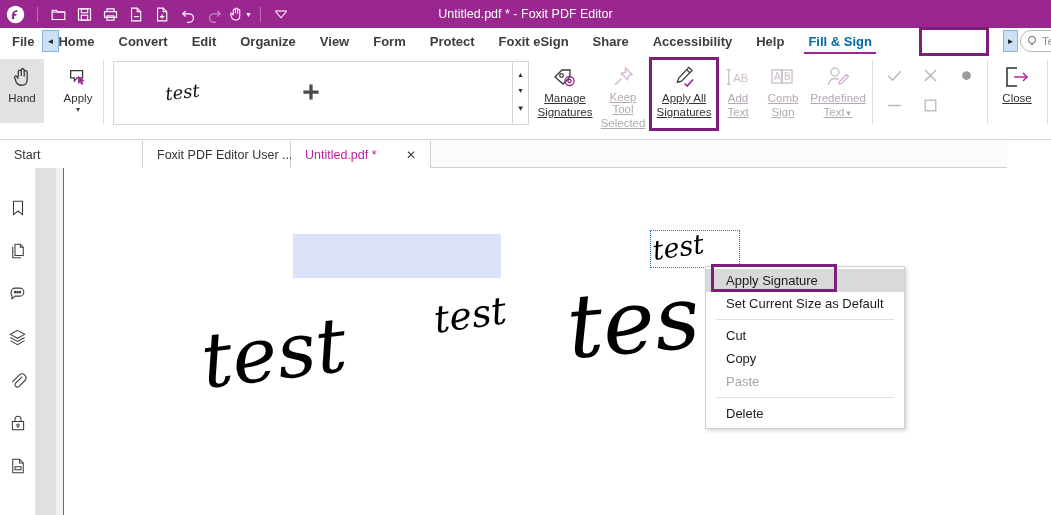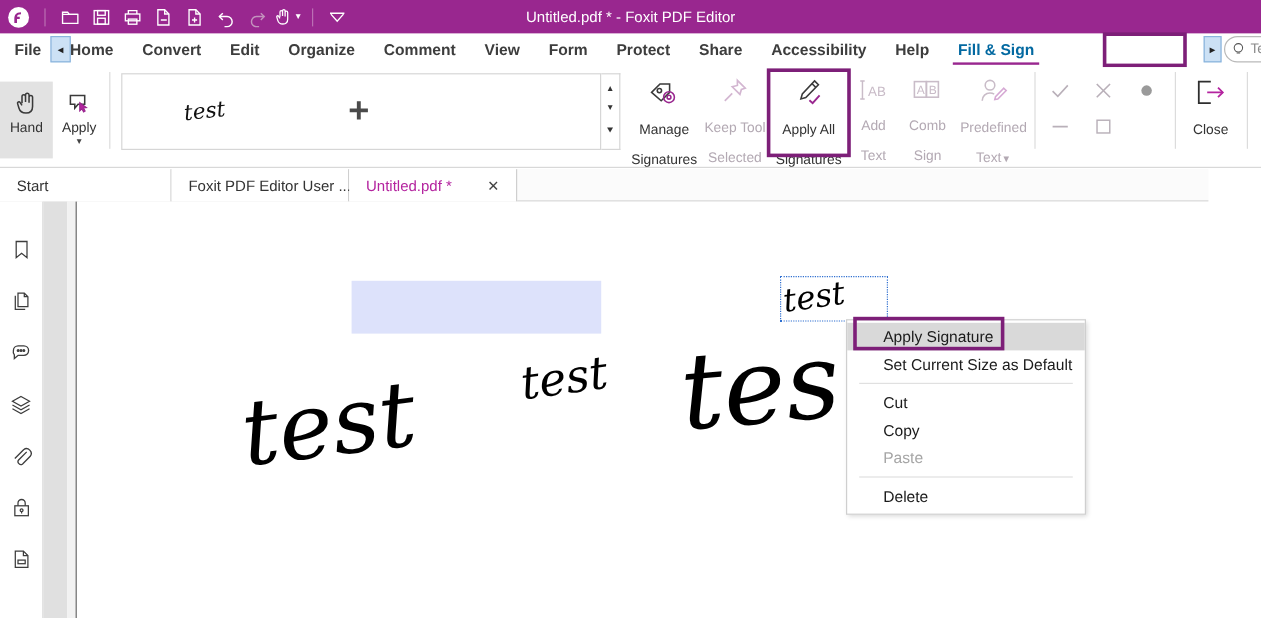--- a/index.html
+++ b/index.html
@@ -78,21 +78,21 @@
   .ann{
     position:absolute; border:3px solid #7d1f78; pointer-events:none;
   }
 
   
   .ribbon{
     position:absolute; left:0; top:56px; width:1051px; height:84px;
     background:#ffffff; border-bottom:1px solid #d8d8d8;
     display:flex; align-items:flex-start;
   }
-  .rgroup{ display:flex; align-items:center; height:84px; }
+  .rgroup{ display:flex; align-items:flex-start; height:84px;gap:12px; }
   .vsep{ width:1px; height:64px; background:#dcdcdc; margin:4px 3px 0 3px; }
 
   .tool{
     width:44px; height:64px; margin-top:3px;
     display:flex; flex-direction:column; align-items:center; justify-content:flex-start;
     padding-top:5px; gap:2px;
     font-size:11.5px; color:#333;
   }
   .tool.sel{ background:#e2e2e2; }
   .tool .ti{ height:26px; display:flex; align-items:center; justify-content:center; }
@@ -116,22 +116,22 @@
   }
   .gal-scroll{
     width:16px; height:64px; border:1px solid #d6d6d6; border-left:none;
     display:flex; flex-direction:column; align-items:center; justify-content:space-around;
     background:#fff; font-size:7px; color:#333; padding:4px 0;
   }
 
   .rtool{
     min-width:54px; height:70px; margin-top:3px;
     display:flex; flex-direction:column; align-items:center; justify-content:flex-start;
-    padding:5px 3px 0 3px; gap:13px;
-    font-size:11.5px; color:#333; text-align:center; line-height:12px;
+    padding:5px 3px 0 3px; gap:2px;
+    font-size:11.5px; color:#333; text-align:center; line-height:12px;text-decoration:underline;
   }
   .rtool .ri{ height:26px; display:flex; align-items:center; justify-content:center; }
   .rtool.disabled{ color:#b3a9b3; }
   .rtool.boxed{ outline:3px solid #7d1f78; outline-offset:-1px; }
 
   
   .signgrid{
     margin-top:6px; width:110px; height:66px;
     display:grid; grid-template-columns:repeat(3,36px); grid-template-rows:30px 30px;
     align-items:center; justify-items:center;
@@ -190,21 +190,21 @@
   }
 
   
   .ctxmenu{
     position:absolute; left:705px; top:266px; width:200px;
     background:#ffffff; border:1px solid #cfcfcf;
     box-shadow:2px 2px 4px rgba(0,0,0,.16);
     padding:2px 0 3px 0;
     font-size:13px; color:#1b1b1b;
   }
-  .ctxitem{ height:23px; display:flex; align-items:center; padding-left:30px; }
+  .ctxitem{ height:23px; display:flex; align-items:center; padding-left:20px; }
   .ctxitem.hl{ background:#d9d9d9; }
   .ctxitem.dis{ color:#a6a6a6; }
   .ctxsep{ height:1px; background:#e0e0e0; margin:4px 10px; }
   .ctxbox{
     position:absolute; left:711px; top:264px; width:126px; height:28px;
     border:3px solid #7d1f78; pointer-events:none;
   }
 </style>
 </head>
 <body>
@@ -282,24 +282,24 @@
 
     <div class="titletext">Untitled.pdf * - Foxit PDF Editor</div>
   </div>
 
   <div class="menubar">
     <div class="menuitem">File</div>
     <div class="menuitem">Home</div>
     <div class="menuitem">Convert</div>
     <div class="menuitem">Edit</div>
     <div class="menuitem">Organize</div>
-    <div class="menuitem">Comment</div>
     <div class="menuitem">View</div>
     <div class="menuitem">Form</div>
     <div class="menuitem">Protect</div>
+    <div class="menuitem">Foxit eSign</div>
     <div class="menuitem">Share</div>
     <div class="menuitem">Accessibility</div>
     <div class="menuitem">Help</div>
     <div class="menuitem active">Fill &amp; Sign</div>
   </div>
 
   <div class="menu-scroll-left">◄</div>
   <div class="menu-scroll-right">►</div>
 
   <div class="tellme">

